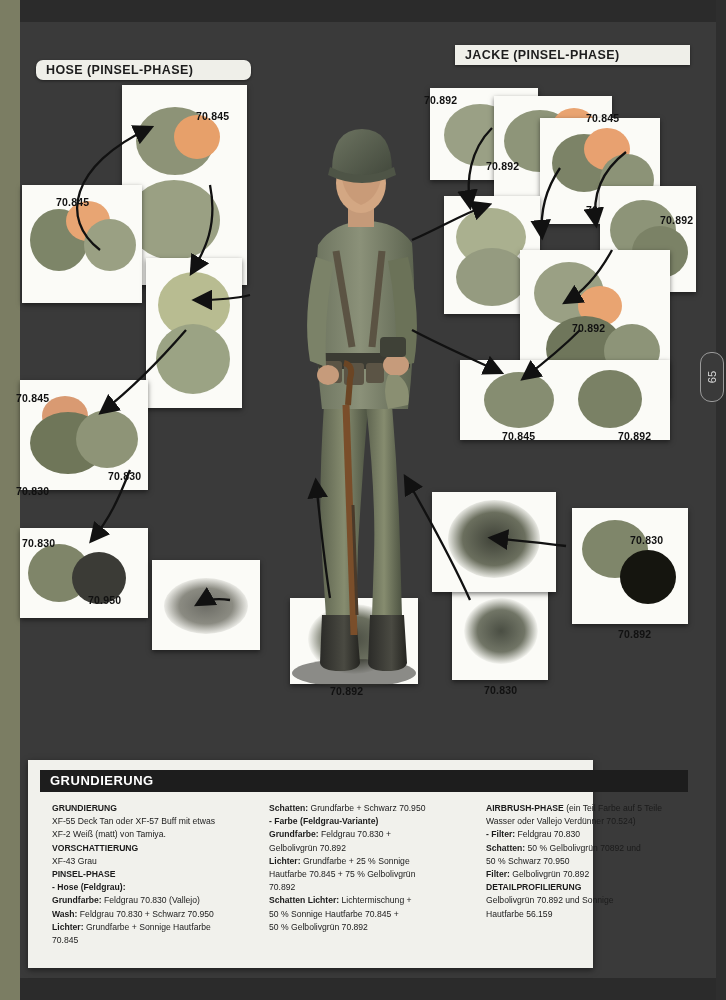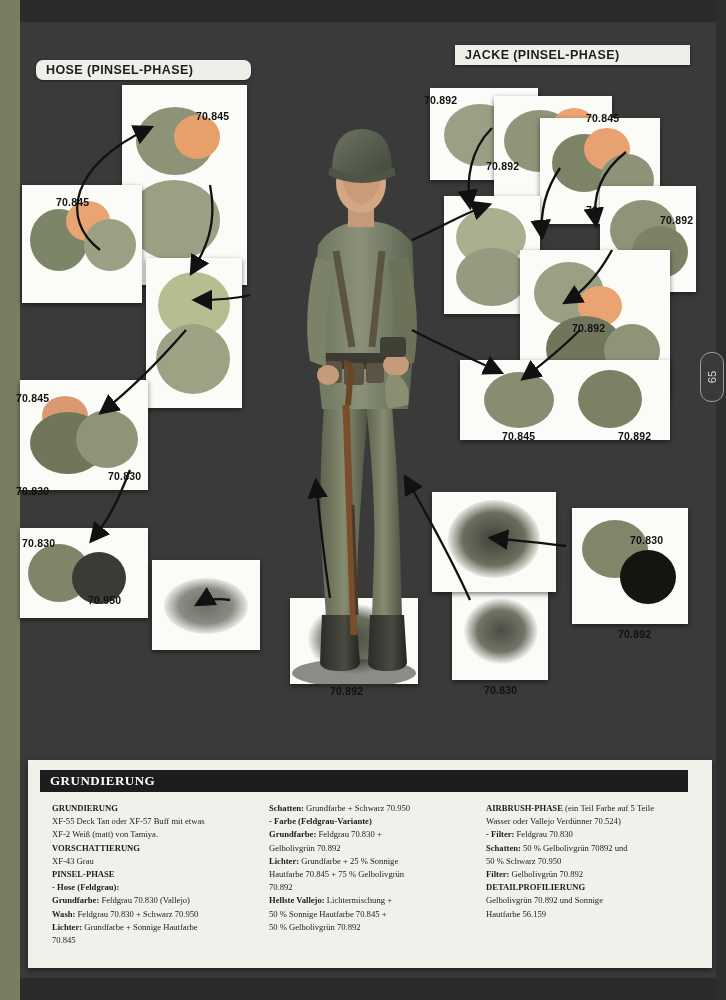--- a/index.html
+++ b/index.html
@@ -33,22 +33,22 @@
   .arrows{position:absolute;left:0;top:0;width:726px;height:1000px;pointer-events:none;}
 
   
   .pagenum{position:absolute;right:2px;top:352px;width:22px;height:48px;
            border:1px solid #9a9a9a;border-radius:11px;background:#3a3a3a;
            color:#d8d8d8;font-size:11px;display:flex;align-items:center;
            justify-content:center;}
   .pagenum span{transform:rotate(-90deg);}
 
   
-  .panel{position:absolute;left:28px;top:760px;width:684px;height:208px;
-         background:#f1f1ec;box-shadow:0 2px 6px rgba(0,0,0,.5);font-family:Liberation Serif, serif;}
+  .panel{position:absolute;left:28px;top:760px;width:565px;height:208px;
+         background:#f1f1ec;box-shadow:0 2px 6px rgba(0,0,0,.5);}
   .panel-hdr{position:absolute;left:12px;top:10px;width:648px;height:22px;
              background:#1d1d1d;color:#fff;font-weight:bold;font-size:13px;
              line-height:22px;padding-left:10px;letter-spacing:.5px;
              box-sizing:border-box;}
   .cols{position:absolute;left:24px;top:42px;width:640px;display:flex;gap:14px;}
   .col{width:203px;font-size:8.6px;line-height:1.42;color:#1b1b1b;}
   .col p{margin:0 0 1px 0;}
   .col .t{font-weight:bold;}
   .col .sub{font-weight:bold;text-align:center;}
 </style>
@@ -286,21 +286,21 @@
       </div>
 
       <div class="col">
         <p><span class="sub">Schatten:</span><span> Grundfarbe + Schwarz 70.950</span></p>
         <p class="t">- Farbe (Feldgrau-Variante)</p>
         <p><span class="sub">Grundfarbe:</span><span> Feldgrau 70.830 +</span></p>
         <p>Gelbolivgrün 70.892</p>
         <p><span class="sub">Lichter:</span><span> Grundfarbe + 25 % Sonnige</span></p>
         <p>Hautfarbe 70.845 + 75 % Gelbolivgrün</p>
         <p>70.892</p>
-        <p><span class="sub">Hellste Vallejo:</span><span> Lichtermischung +</span></p>
+        <p><span class="sub">Schatten Lichter:</span><span> Lichtermischung +</span></p>
         <p>50 % Sonnige Hautfarbe 70.845 +</p>
         <p>50 % Gelbolivgrün 70.892</p>
       </div>
 
       <div class="col">
         <p><span class="t">AIRBRUSH-PHASE</span><span> (ein Teil Farbe auf 5 Teile</span></p>
         <p>Wasser oder Vallejo Verdünner 70.524)</p>
         <p><span class="sub">- Filter:</span><span> Feldgrau 70.830</span></p>
         <p><span class="sub">Schatten:</span><span> 50 % Gelbolivgrün 70892 und</span></p>
         <p>50 % Schwarz 70.950</p>

